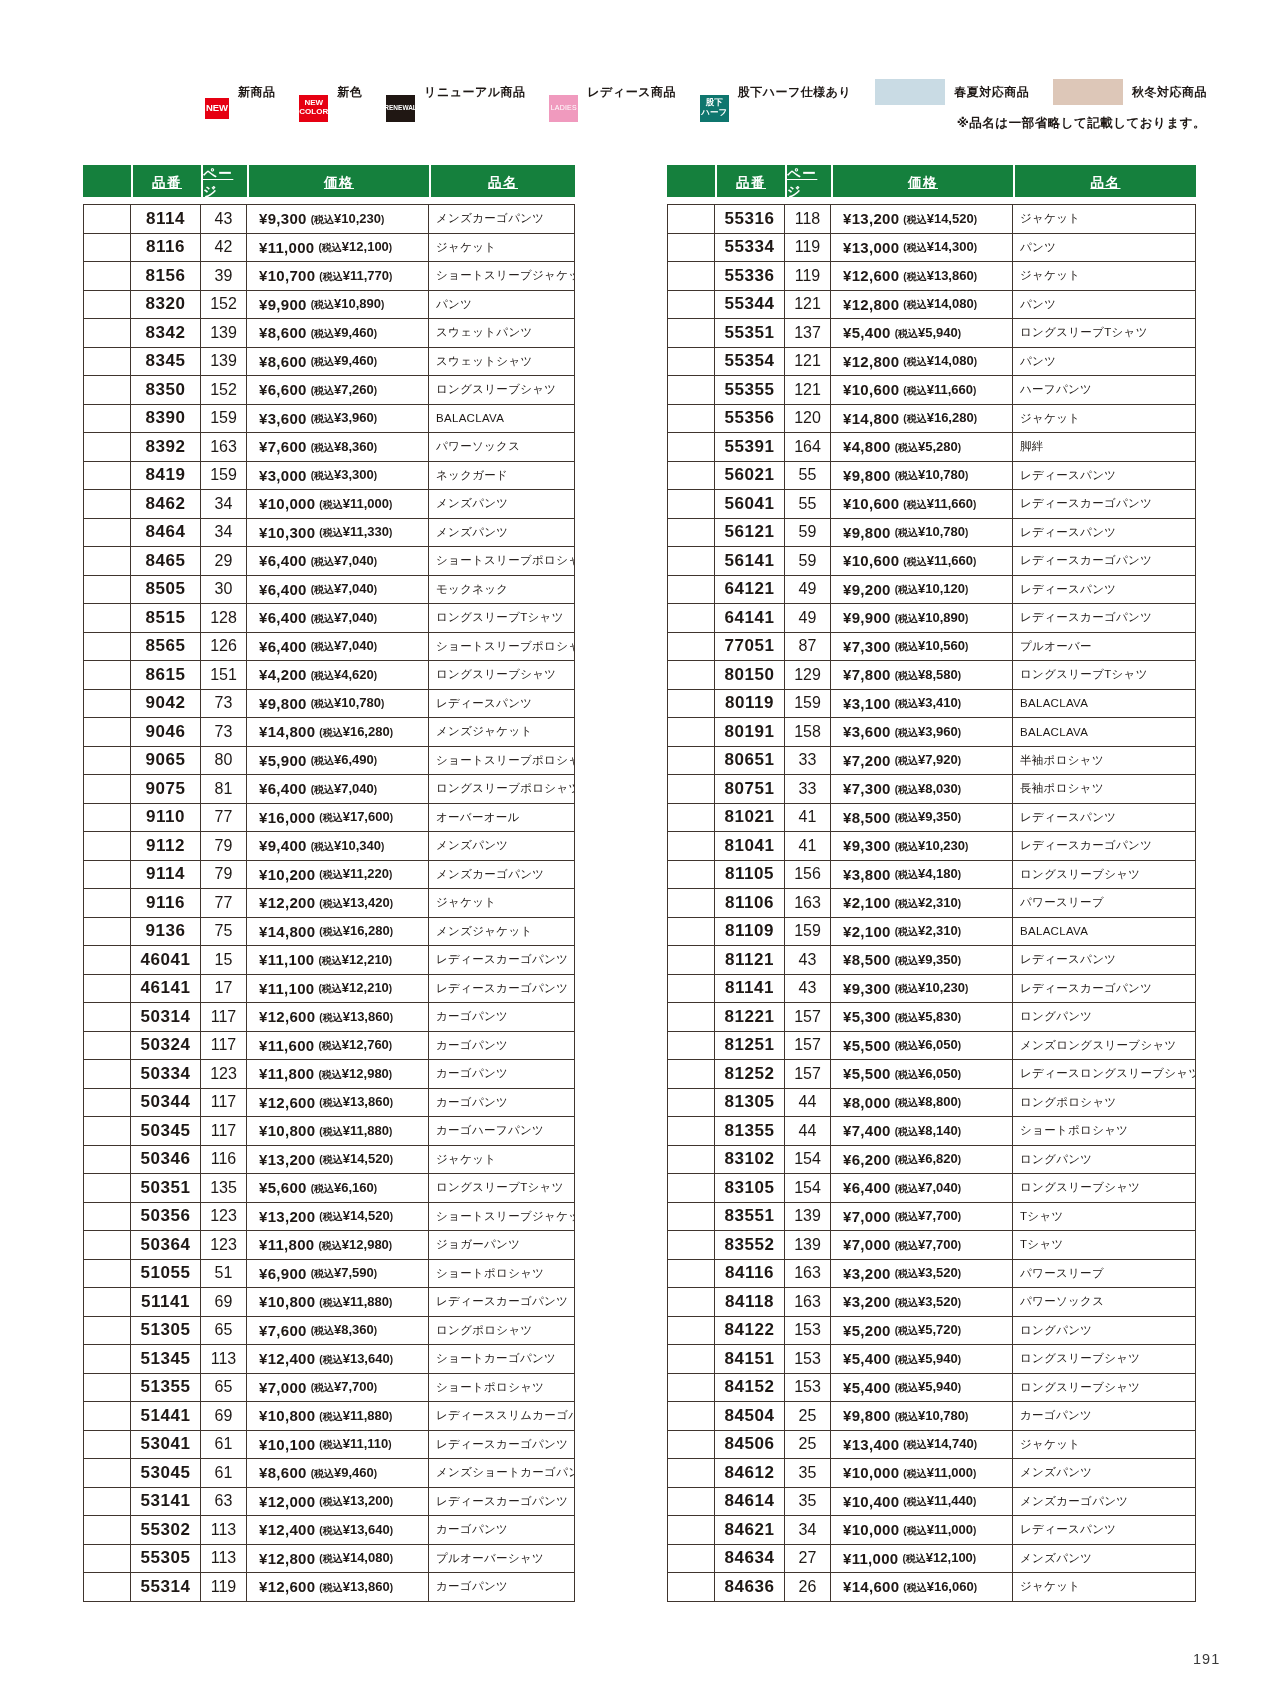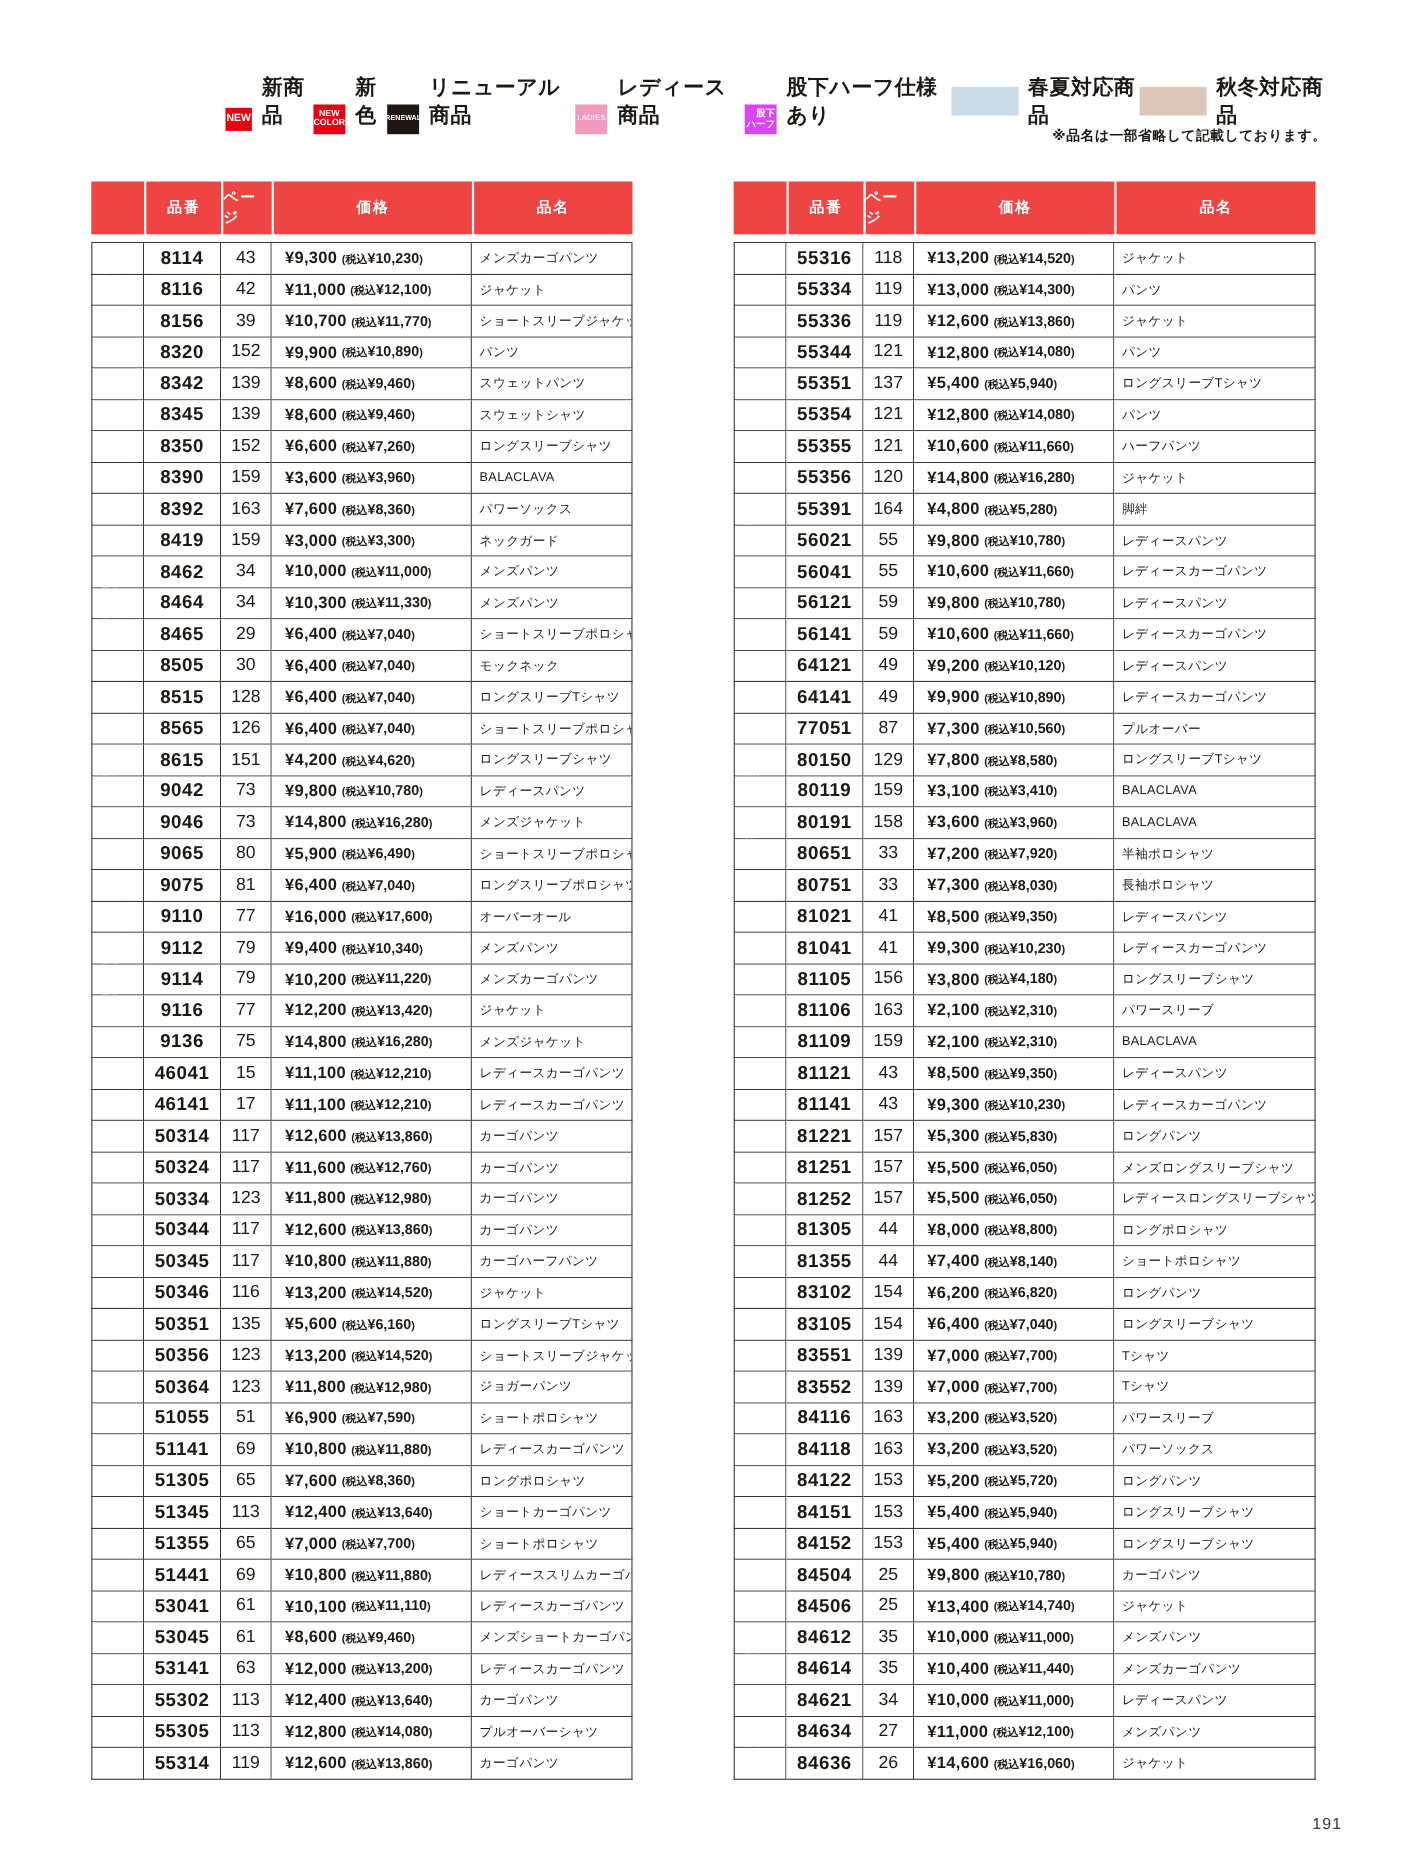--- a/index.html
+++ b/index.html
@@ -7,49 +7,49 @@
     width:1280px; height:1689px; background:#ffffff;
     font-family:"Liberation Sans","DejaVu Sans",sans-serif;
     color:#1e1815; position:relative; overflow:hidden;
   }
   .page { position:absolute; inset:0; }
 
   
   .legend { position:absolute; left:205px; top:77px; width:1002px; height:30px;
             display:flex; justify-content:space-between; align-items:center; }
   .lg-item { display:flex; align-items:center; gap:9px; }
-  .lg-label { font-size:19px; font-weight:600; letter-spacing:0.5px; }
+  .lg-label { font-size:12px; font-weight:600; letter-spacing:0.5px; }
 
   .chip { display:flex; align-items:center; justify-content:center;
           color:#fff; font-weight:700; text-align:center;
           white-space:pre-line; line-height:1.12; box-sizing:border-box; flex:0 0 auto;margin-top:32px; }
   .chip.new        { background:#e60012; font-size:9.5px; }
   .chip.new-color  { background:#e60012; font-size:8px; }
   .chip.renewal    { background:#201713; font-size:6.5px; }
   .chip.ladies     { background:#f09abe; font-size:7px; font-weight:400; letter-spacing:0.2px; }
-  .chip.half       { background:#d946ef; font-size:8.5px;text-align:right; }
+  .chip.half       { background:#0f766e; font-size:8.5px; }
   .legend .chip       { width:29px; height:27px; }
   .legend .chip.new   { width:24px; height:21px; }
   .legend .swatch     { width:70px; height:26px; }
 
   .s-ss   { background:#c9dbe4; }
   .s-aw   { background:#ddc7b8; }
   .s-none { background:#e7e7e8; }
   .ladies-bg { background:#f5c6d9; }
 
   .note { position:absolute; top:115px; right:74px;
           font-size:12.5px; font-weight:700; letter-spacing:0.5px; }
 
   
   .tbl { position:absolute; top:165px; }
   .tbl-left  { left:83px;  width:492px; }
   .tbl-right { left:667px; width:529px; }
 
   .hrow { display:grid; grid-template-columns:48px 70px 46px 182px 1fr;
-          height:48px; background:#ef4444; color:#fff; margin-bottom:7px; }
+          height:32px; background:#15803d; color:#fff; margin-bottom:7px;text-decoration:underline; }
   .hcell { display:flex; align-items:center; justify-content:center;
            font-size:13.5px; font-weight:700; letter-spacing:1.5px;
            border-left:2px solid #fff; box-sizing:border-box; }
   .hcell:first-child { border-left:none; }
 
   .rows { border-top:1px solid #40352e; }
   .row  { display:grid; grid-template-columns:48px 70px 46px 182px 1fr;
           height:28.5px; box-sizing:border-box; }
   .cell { border-right:1px solid #40352e; border-bottom:1px solid #40352e;
           display:flex; align-items:center; overflow:hidden; box-sizing:border-box;

